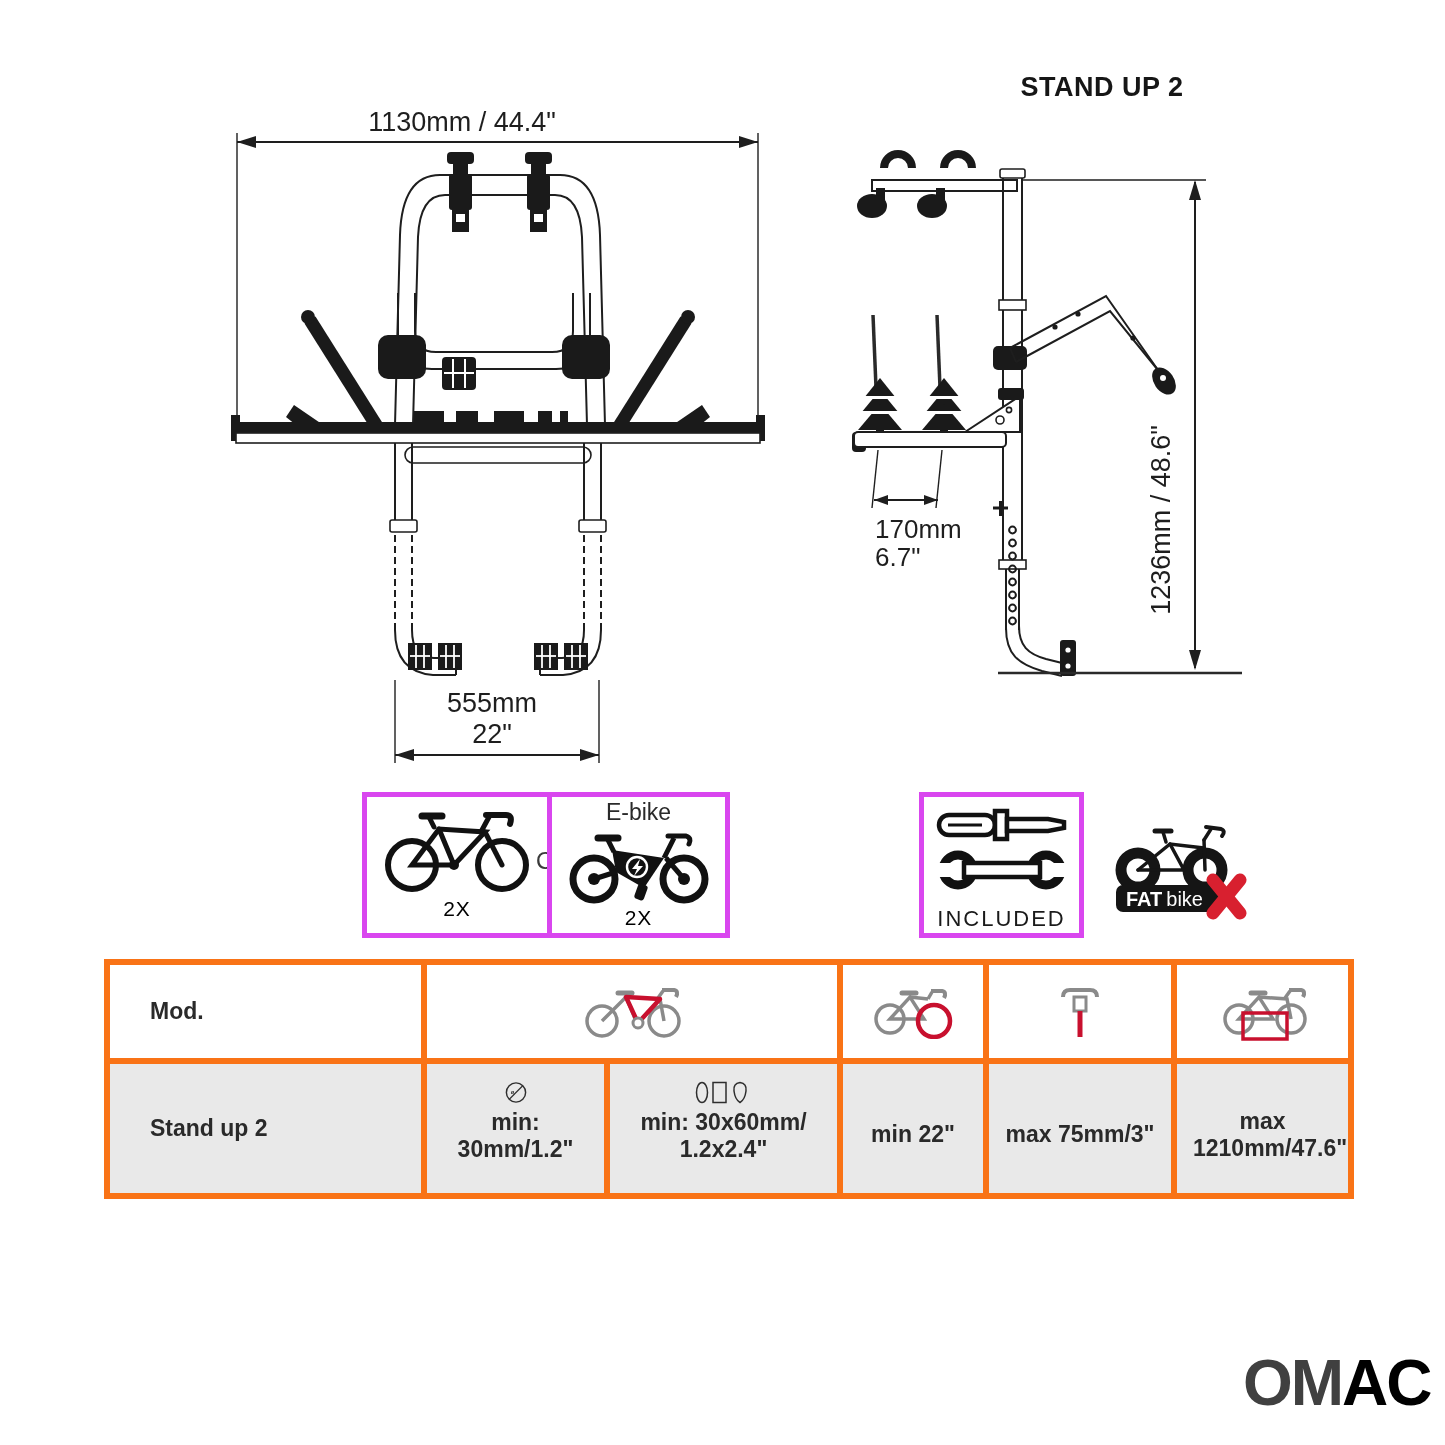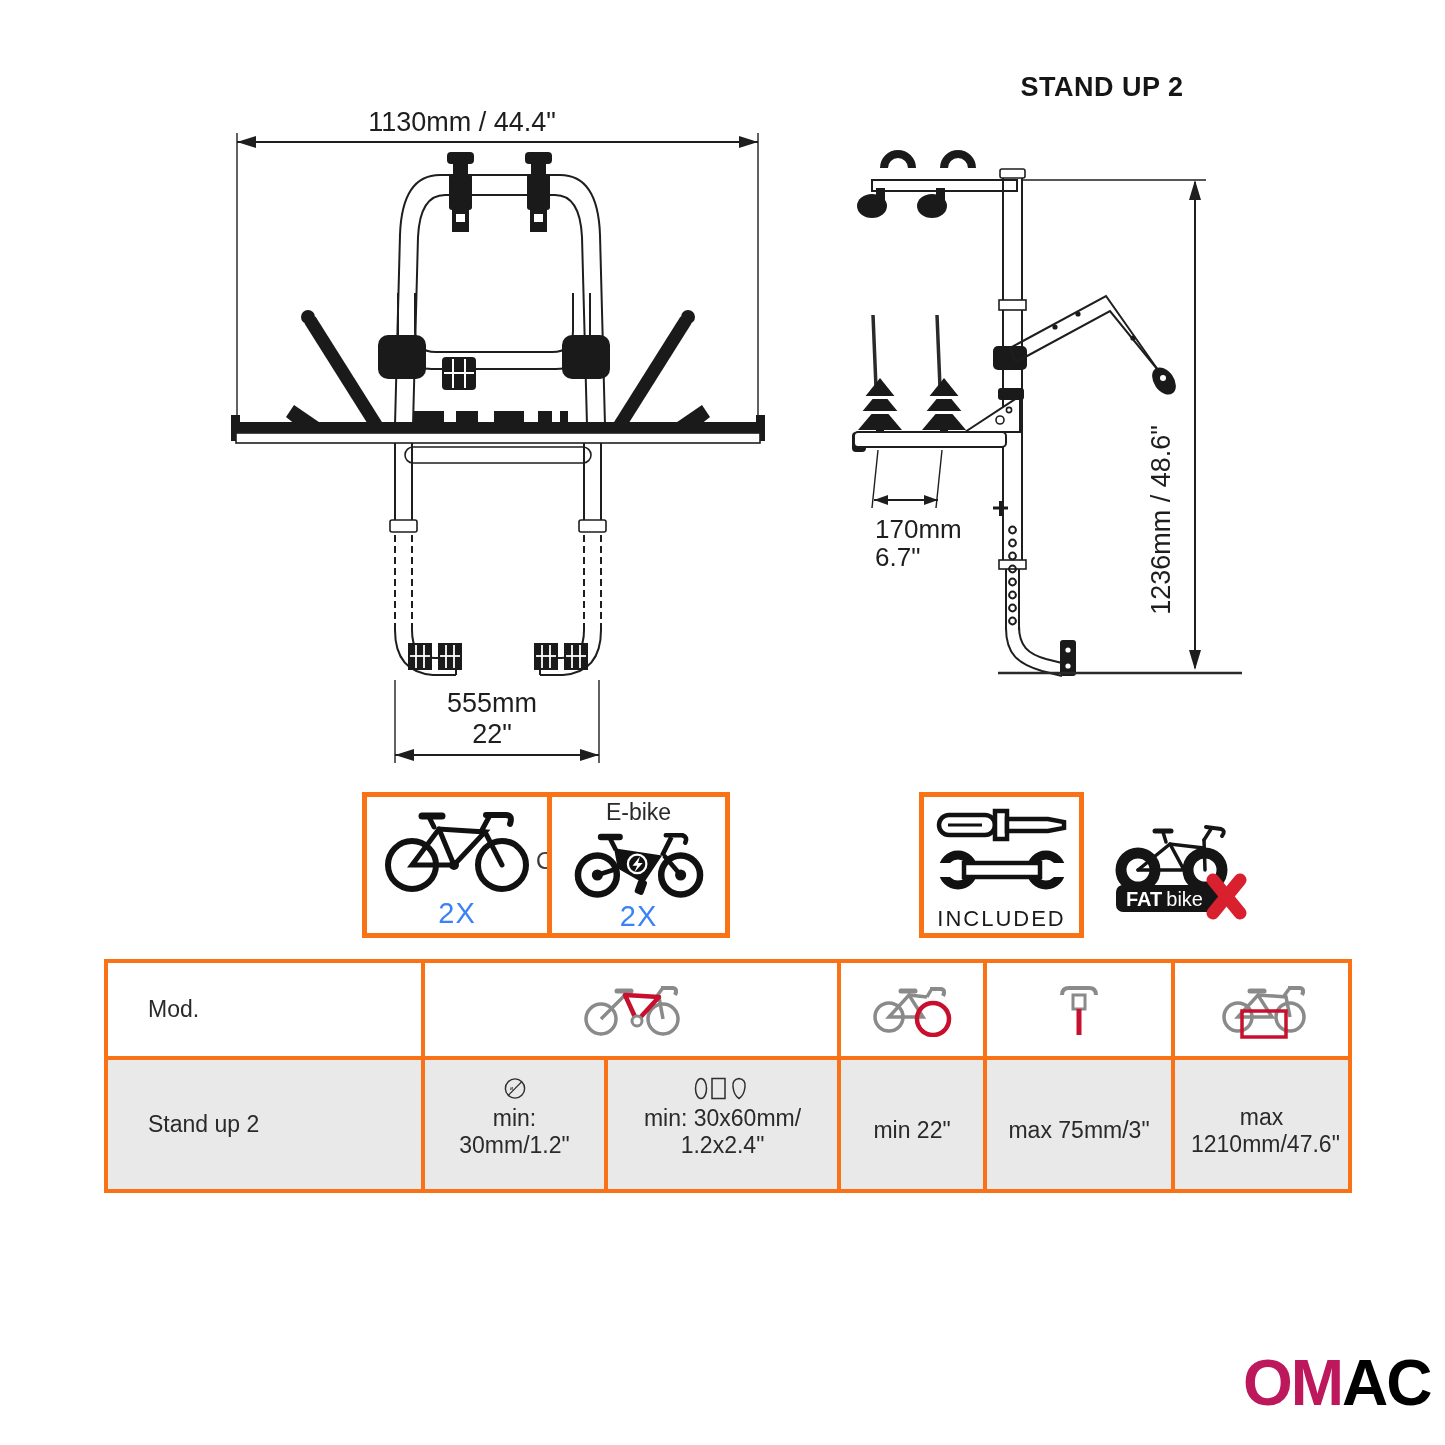--- a/index.html
+++ b/index.html
@@ -2,40 +2,40 @@
 <html><head>
 <meta charset="utf-8">
 <style>
   html,body{margin:0;padding:0;background:#fff;}
   #canvas{position:relative;width:1445px;height:1445px;background:#ffffff;
           font-family:"Liberation Sans",sans-serif;color:#1d1d1b;overflow:hidden;}
   .abs{position:absolute;}
   .dim{font-size:27px;fill:#1e1e1e;}
   .dim-sm{font-size:26px;fill:#1e1e1e;}
   .side-title{font-size:27px;font-weight:bold;letter-spacing:.5px;color:#161616;text-align:center;}
-  .badge-box{position:absolute;border:5px solid #f97316;background:#fff;box-sizing:border-box;
+  .badge-box{position:absolute;border:5px solid #d946ef;background:#fff;box-sizing:border-box;
              display:flex;flex-direction:column;align-items:center;}
-  .qty{font-size:29px;color:#3b82f6;letter-spacing:1px;}
+  .qty{font-size:21px;color:#000000;letter-spacing:1px;}
   .or-chip{position:absolute;background:#fff;font-size:24px;color:#3a3a3a;padding:2px 4px;}
   .ebike-label{font-size:23px;color:#2a2a2a;margin-top:2px;}
   .included-label{font-size:22px;color:#1a1a1a;letter-spacing:2px;}
   
   #spec-table{border-collapse:collapse;table-layout:fixed;background:#fff;}
-  #spec-table td{border:4px solid #f97316;padding:16px;}
+  #spec-table td{border:6px solid #f97316;padding:16px;font-weight:bold;}
   .hrow td{height:61px;background:#ffffff;vertical-align:middle;}
   .drow td{height:97px;background:#e9e9e9;vertical-align:middle;}
   .cell-text{font-size:23px;color:#2a2a2a;text-align:center;padding-top:12px;}
   .mod-cell{font-size:23px;color:#2a2a2a;padding-left:24px;}
   .icon-cell{display:flex;flex-direction:column;align-items:center;justify-content:flex-end;
              height:97px;box-sizing:border-box;padding-bottom:14px;gap:4px;}
   .hicon{display:flex;justify-content:center;align-items:center;}
   
   #logo{position:absolute;left:1243px;top:1346px;font-size:64px;font-weight:bold;
         letter-spacing:-2px;font-family:"Liberation Sans",sans-serif;}
-  #logo .om{color:#be185d;} #logo .ac{color:#000000;}
+  #logo .om{color:#404040;} #logo .ac{color:#000000;}
 </style>
 </head>
 <body>
 
 <div id="canvas">
 
   <svg class="abs" style="left:228px;top:95px" width="545" height="678" viewBox="0 0 545 678">
 
     <text x="234" y="36" text-anchor="middle" class="dim">1130mm / 44.4"</text>
     <g stroke="#1e1e1e" stroke-width="2" fill="none">

